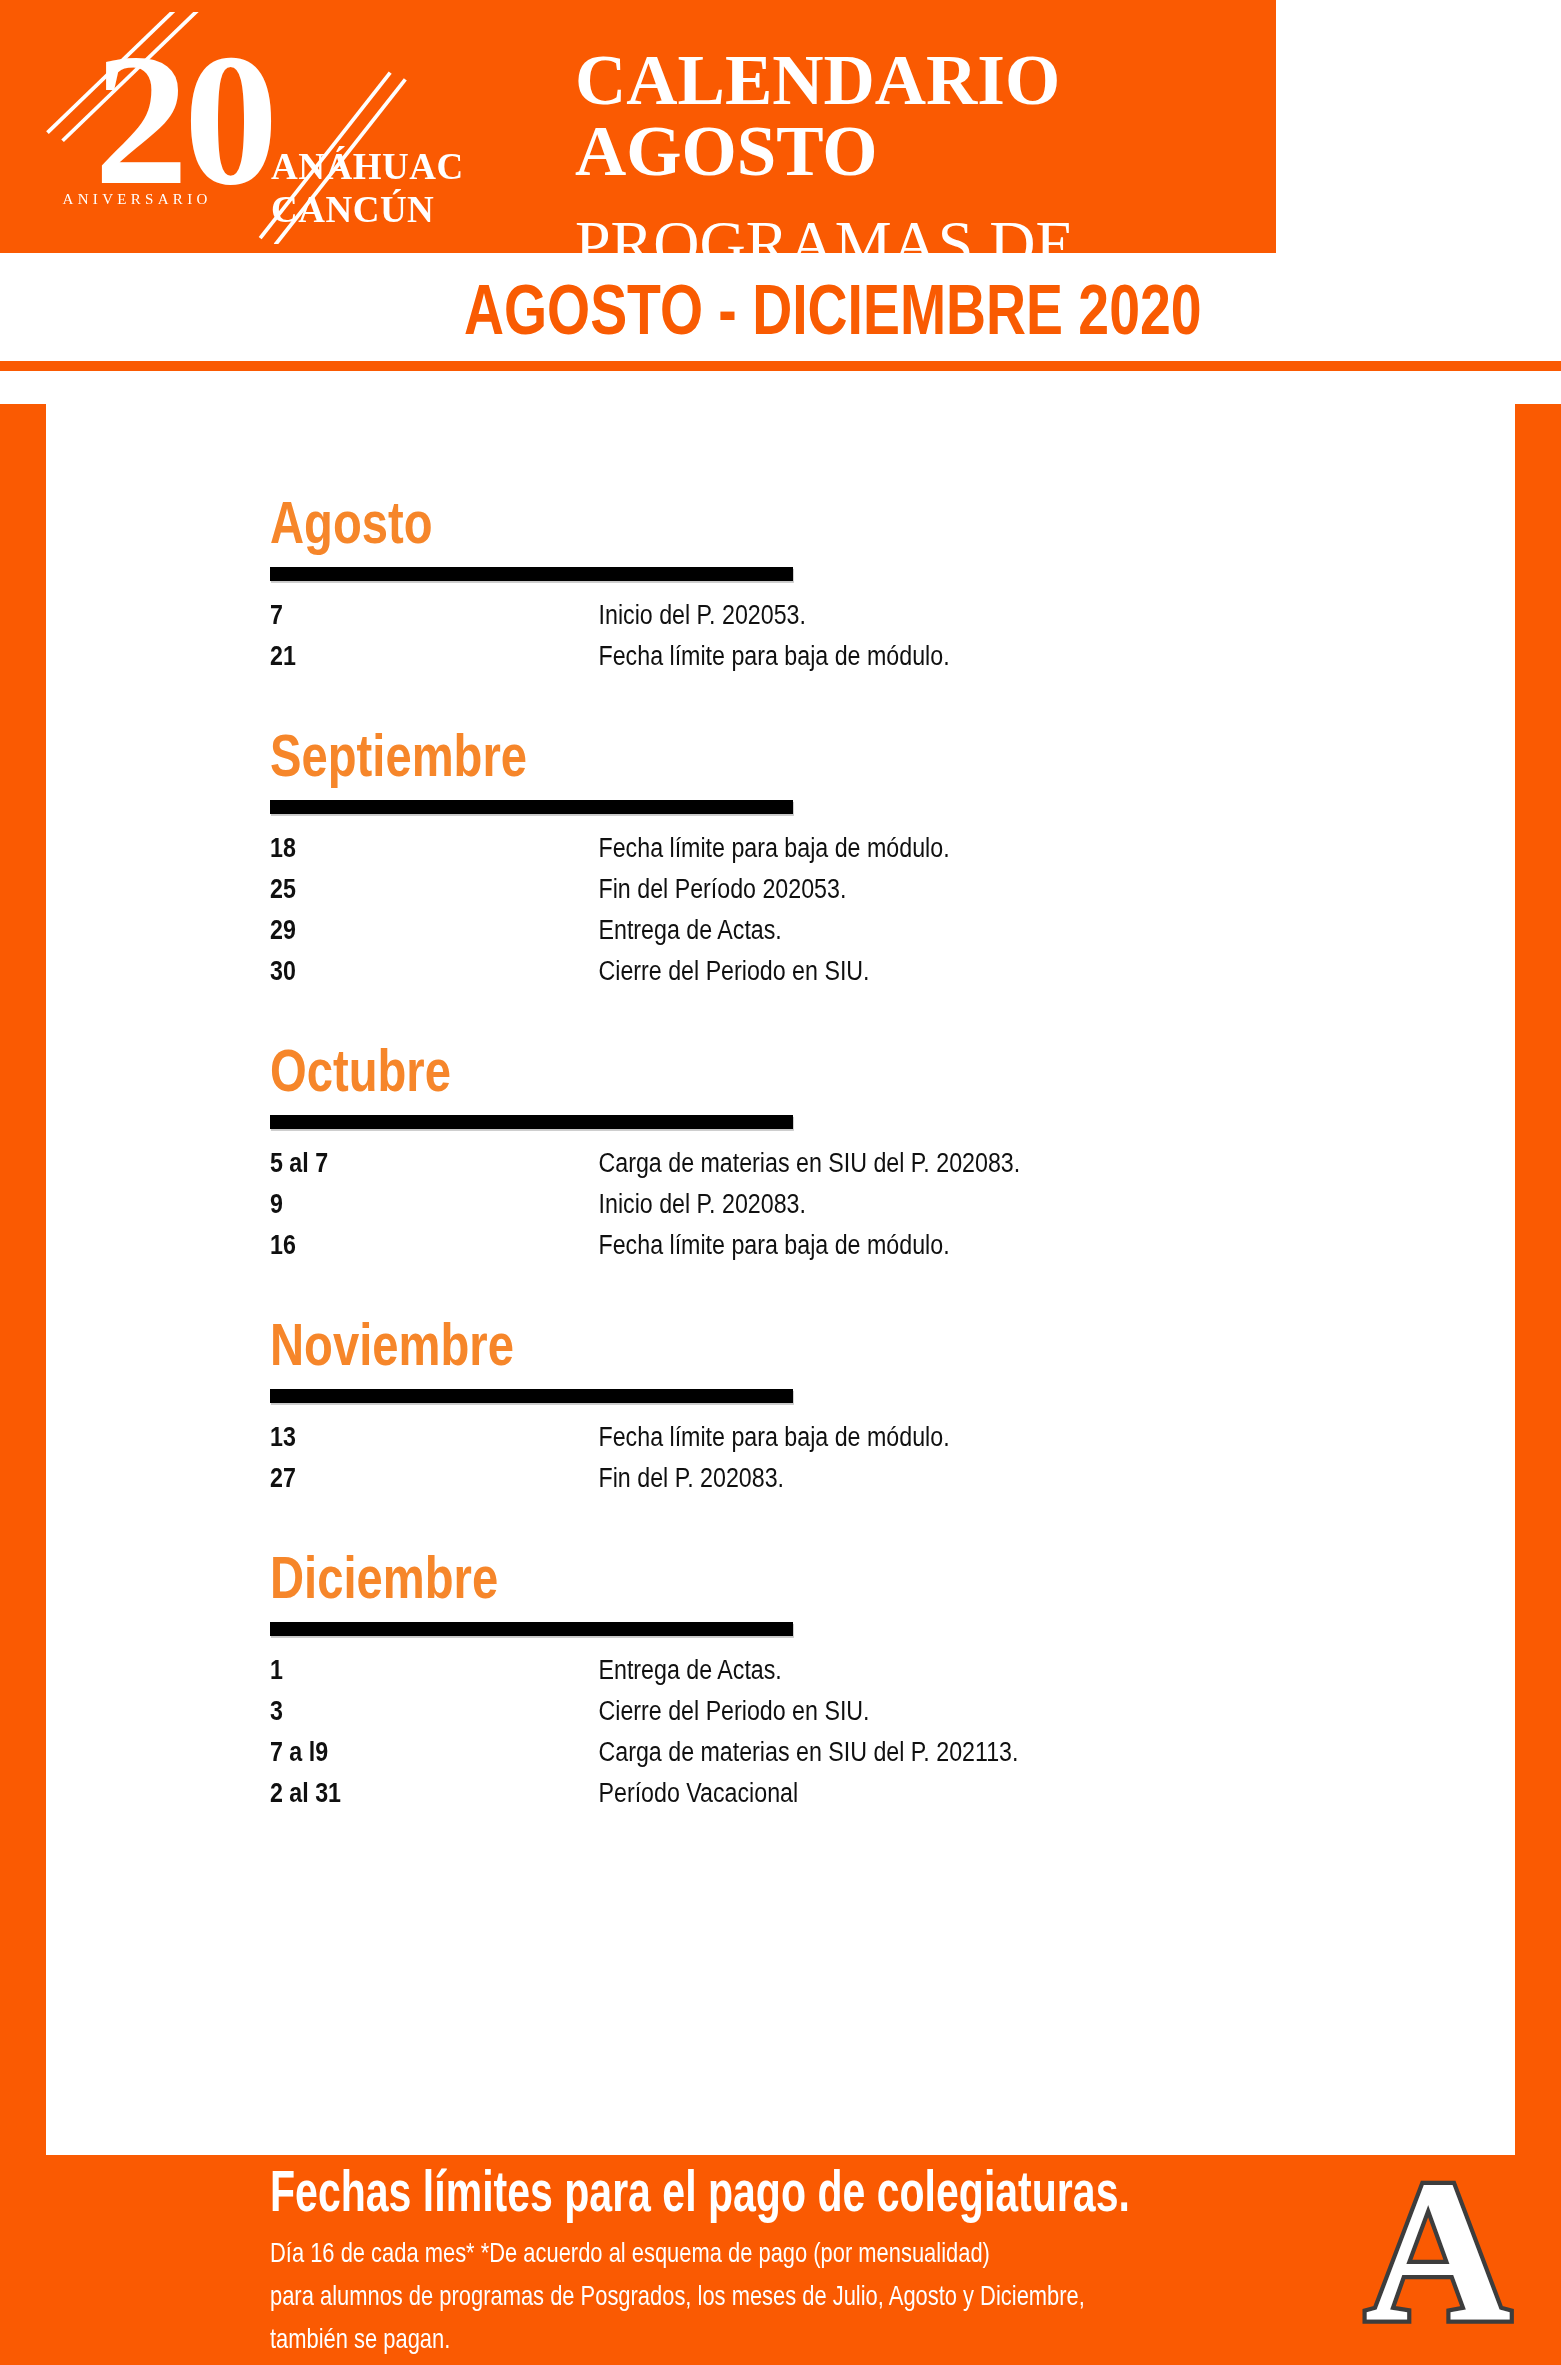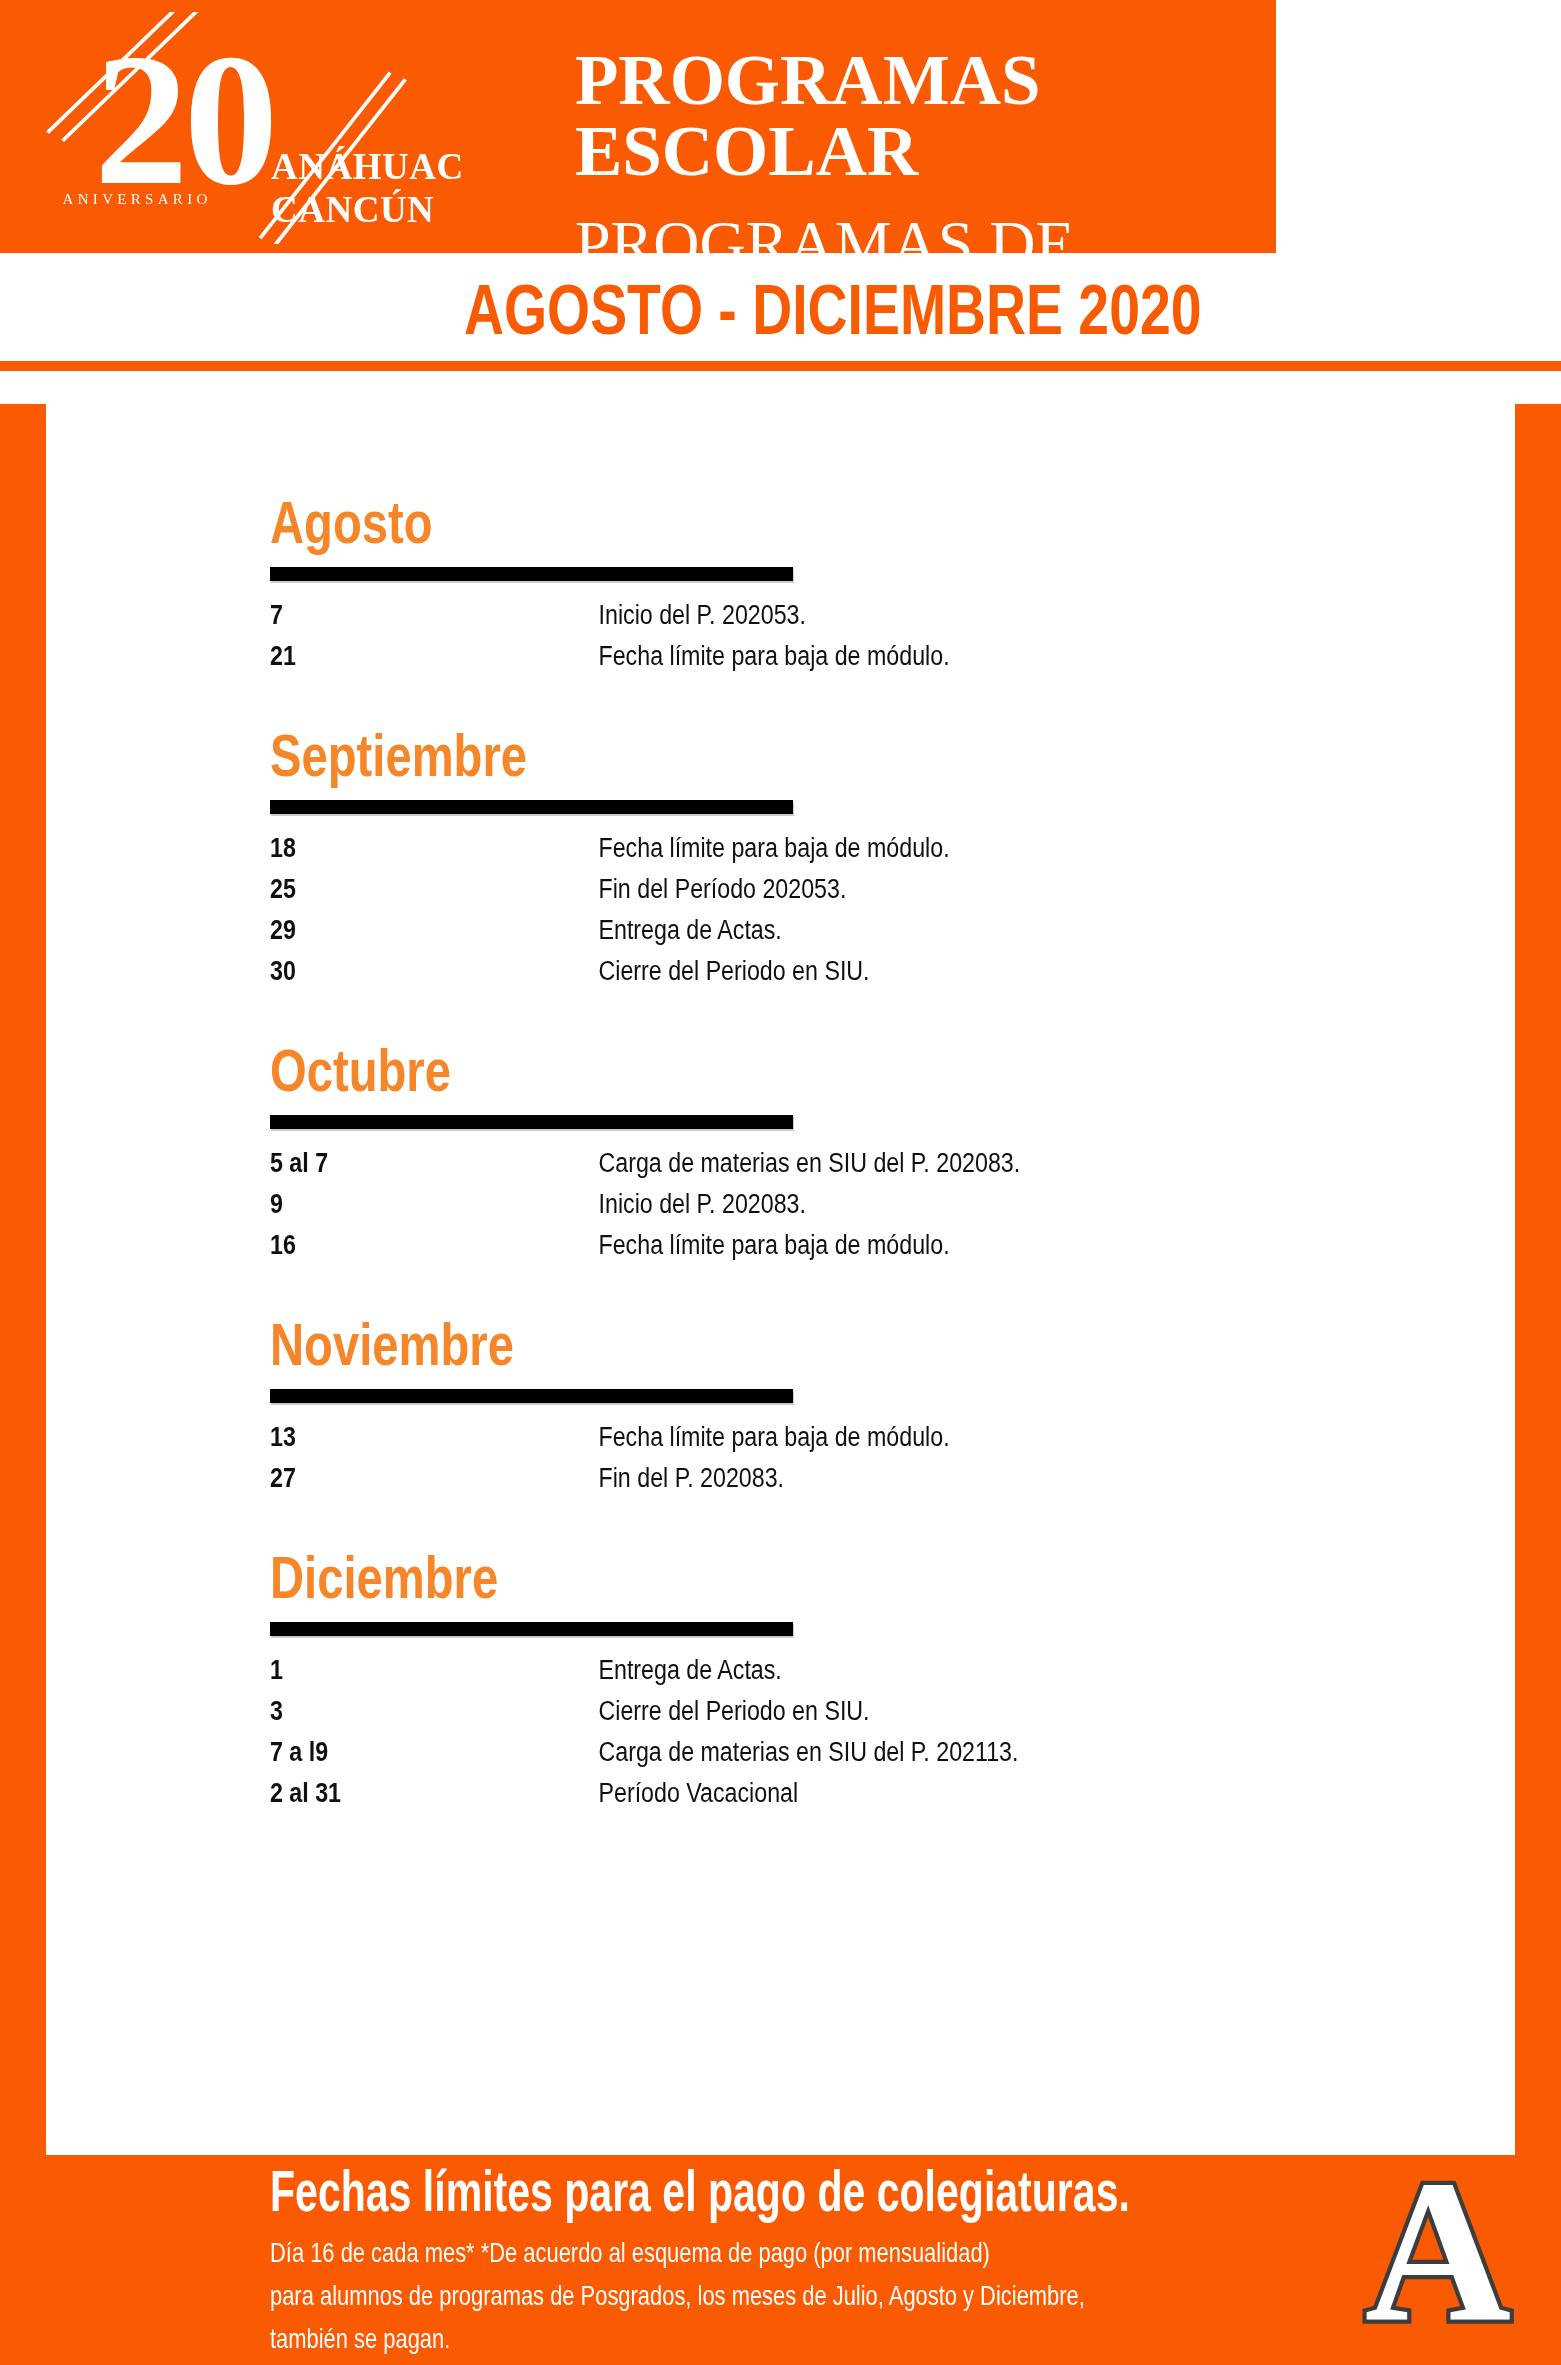--- a/index.html
+++ b/index.html
@@ -68,21 +68,21 @@
       </svg>
       <div class="logo-number">20</div>
       <div class="logo-anniversary">ANIVERSARIO</div>
       <div class="logo-brand">
         <div>ANÁHUAC</div>
         <div>CANCÚN</div>
       </div>
     </div>
 
     <div class="header-titles">
-      <div class="header-title">PROGRAMAS ESCOLAR</div>
+      <div class="header-title">CALENDARIO AGOSTO</div>
       <div class="header-subtitle">PROGRAMAS DE MAESTRÍA</div>
     </div>
   </div>
 
   <div class="period-banner">AGOSTO - DICIEMBRE 2020</div>
   <div class="rule"></div>
 
   <div class="strip left"></div>
   <div class="strip right"></div>
 

